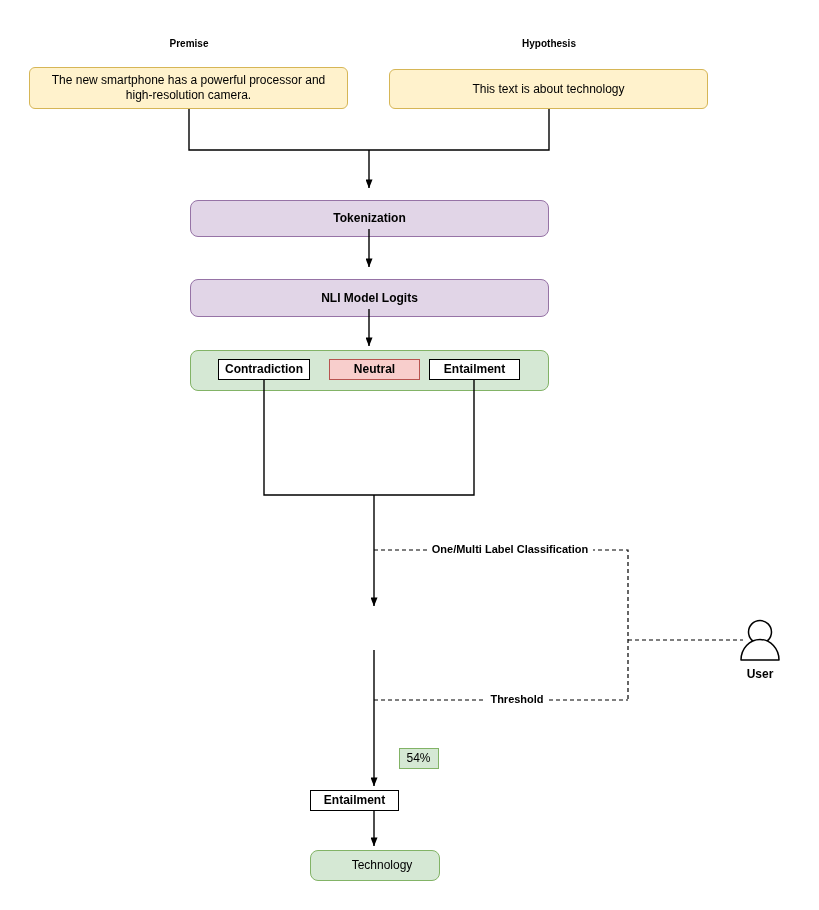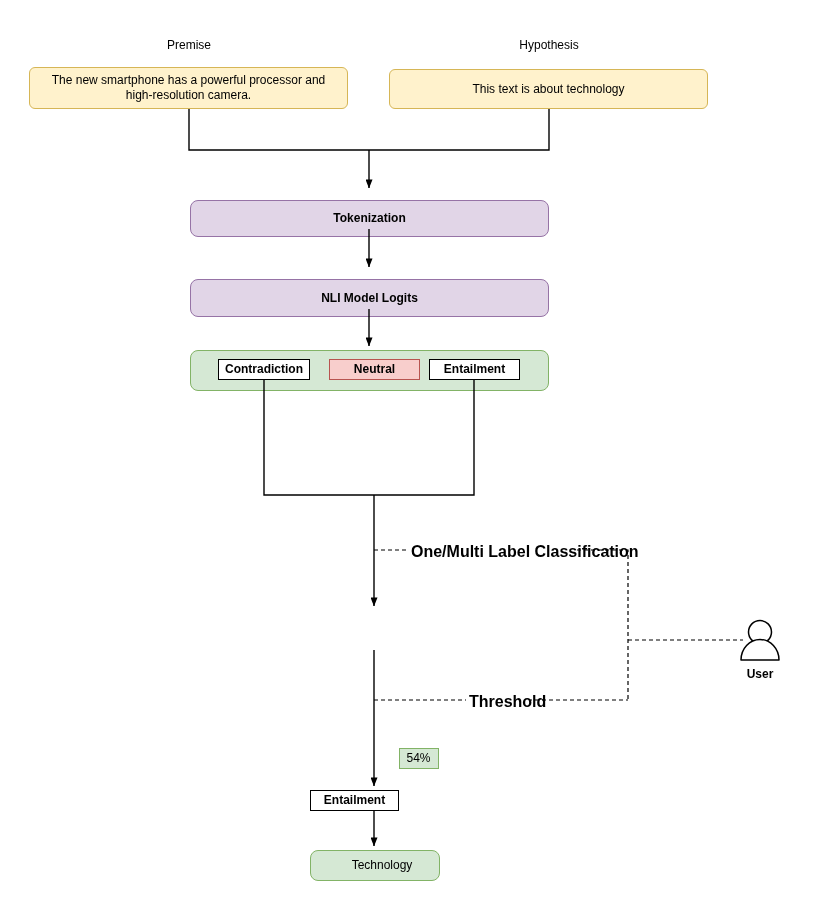--- a/index.html
+++ b/index.html
@@ -46,34 +46,35 @@
     border: 1.5px solid #000000;
     font-weight: bold;
   }
   .pinkchip {
     background: #f8cecc;
     border: 1.5px solid #b85450;
     font-weight: bold;
   }
   .toplabel {
     position: absolute;
-    font-weight: normal;
-    font-size: 12px;
+    font-weight: bold;
+    font-size: 10px;
     text-align: center;
     z-index: 1;
   }
   .edgelabel {
     position: absolute;
     font-weight: bold;
-    font-size: 16px;
+    font-size: 11px;
     background: #ffffff;
     text-align: center;
     padding: 0 3px;
     z-index: 3;
     white-space: nowrap;
+    margin-left: 19px;
   }
   .userlabel {
     position: absolute;
     font-weight: bold;
     font-size: 12px;
     text-align: center;
     z-index: 1;
   }
   svg.connectors {
     position: absolute;

